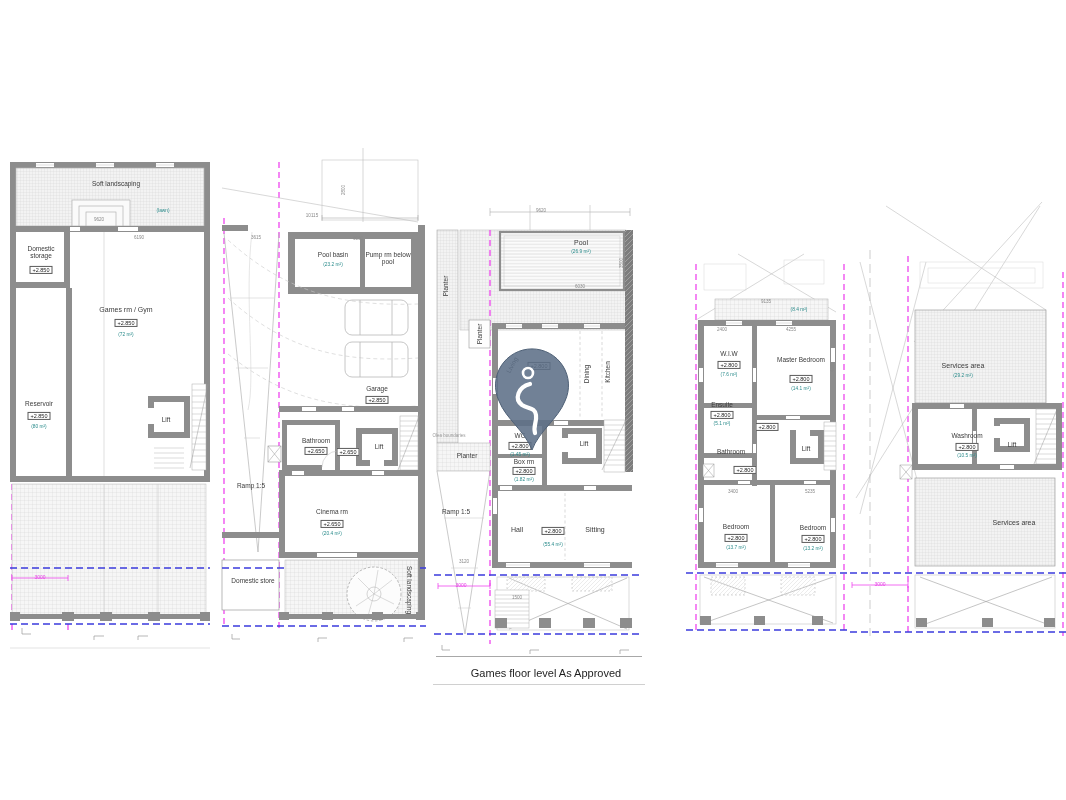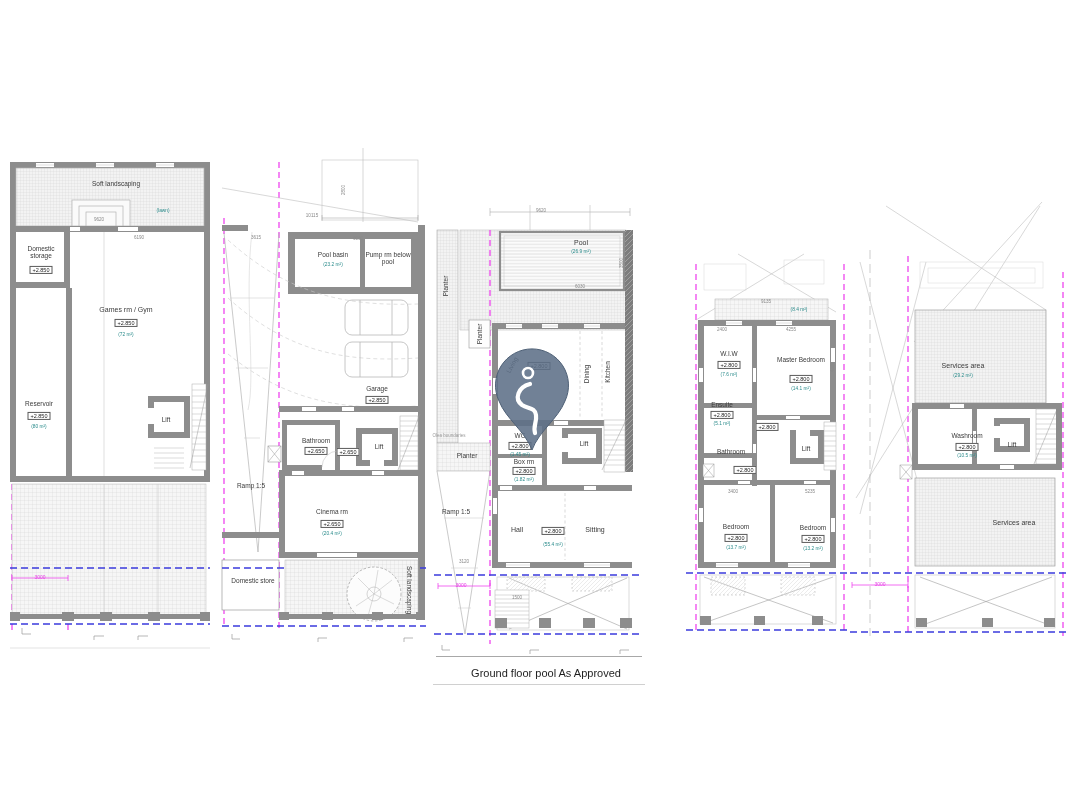--- a/index.html
+++ b/index.html
@@ -490,21 +490,21 @@
   <div class="lbl big" style="left:963px;top:366px">Services area</div>
   <div class="lbl area" style="left:963px;top:376px">(29.2 m²)</div>
   <div class="lbl" style="left:967px;top:436px">Washroom</div>
   <div class="lbl lvl" style="left:967px;top:447px">+2.800</div>
   <div class="lbl area" style="left:967px;top:456px">(10.5 m²)</div>
   <div class="lbl" style="left:1012px;top:445px">Lift</div>
   <div class="lbl big" style="left:1014px;top:523px">Services area</div>
   <div class="lbl dimm" style="left:880px;top:585px">3000</div>
 
   <div class="capline" style="left:436px;top:656px;width:206px"></div>
-  <div class="lbl cap" style="left:546px;top:673px">Ground floor pool As Approved</div>
+  <div class="lbl cap" style="left:546px;top:673px">Games floor level As Approved</div>
   <div class="capline" style="left:433px;top:684px;width:212px;background:#d0d0d0"></div>
 
   <svg id="pin" style="left:492px;top:347px" width="80" height="106" viewBox="0 0 80 106">
     <path d="M40 103C33 84 14 72 7 54A36.5 36.5 0 1 1 73 54C66 72 47 84 40 103Z" fill="#5d7087" fill-opacity="0.88" stroke="#4e6076" stroke-width="1"></path>
     <circle cx="36" cy="26" r="5" fill="none" stroke="#ffffff" stroke-width="2.6"></circle>
     <path d="M38 37C26 40 22 52 30 58C36 62 43 60 44 68C45 75 41 79 43 86" fill="none" stroke="#ffffff" stroke-width="4.2" stroke-linecap="round"></path>
   </svg>
 
 </div>
 

